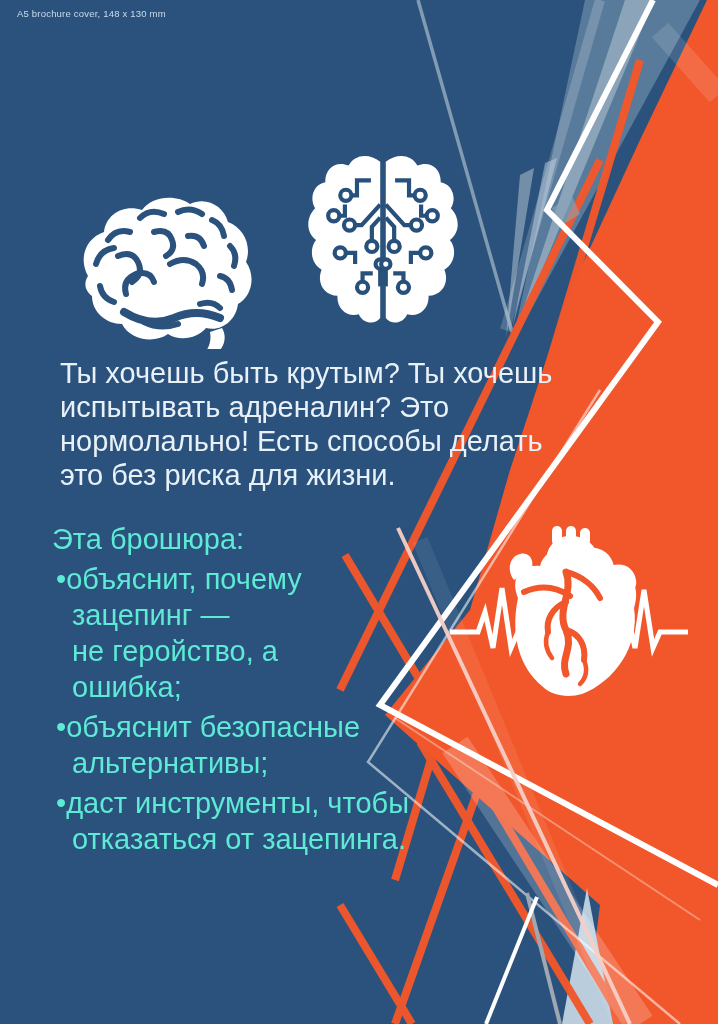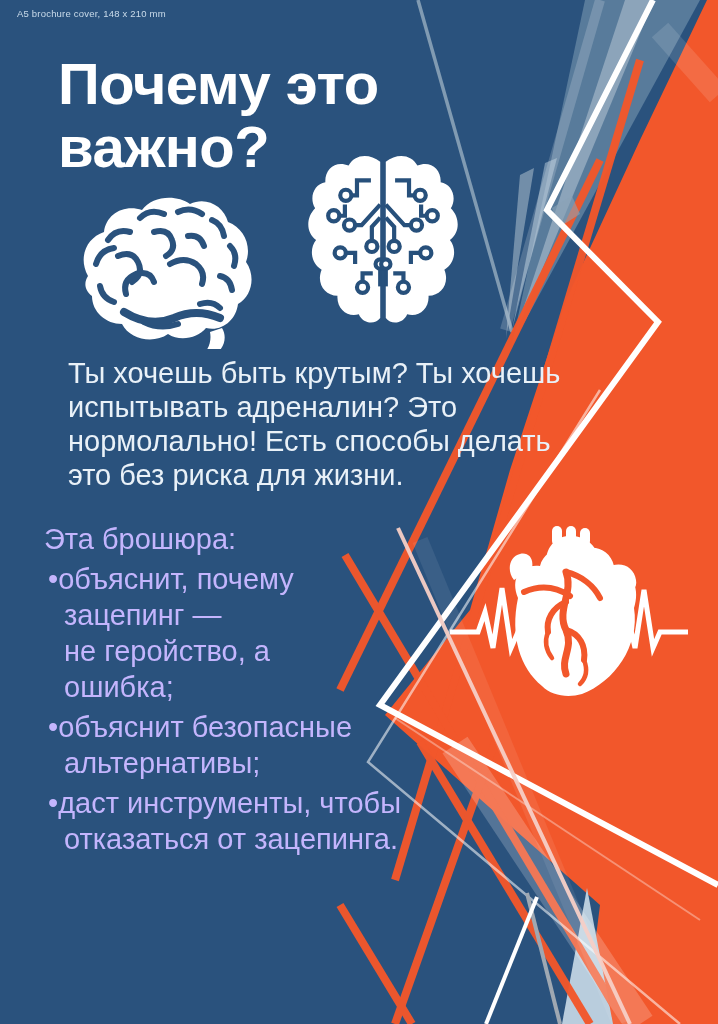--- a/index.html
+++ b/index.html
@@ -12,25 +12,25 @@
   .meta-label{
     position:absolute;left:17px;top:8px;
     font-size:9.5px;color:#cfe0ee;opacity:.95;letter-spacing:.2px;
   }
   .title{
     position:absolute;left:58px;top:52px;margin:0;
     font-size:58px;line-height:63px;font-weight:bold;color:#ffffff;
     white-space:pre-line;letter-spacing:-.5px;
   }
   .intro{
-    position:absolute;left:68px;top:356px;margin:0;width:520px;
+    position:absolute;left:60px;top:356px;margin:0;width:520px;
     font-size:29px;line-height:34px;color:#e9f1f8;
     white-space:pre-line;
   }
-  .brochure{position:absolute;left:44px;top:521px;width:420px;color:#c4b5fd;}
+  .brochure{position:absolute;left:52px;top:521px;width:420px;color:#5eead4;}
   .brochure-heading{font-size:29px;line-height:36px;margin:0;font-weight:normal;}
   .brochure-list{list-style:none;margin:0;padding:0;}
   .brochure-list li{
     font-size:29px;line-height:36px;
     padding-left:16px;text-indent:-16px;margin:4px;
   }
   .brochure-list .item-text{white-space:pre-line;}
   .icon{position:absolute;}
   #brain-left{left:60px;top:184px;}
   #brain-right{left:304px;top:148px;}
@@ -75,24 +75,22 @@
     <path d="M600,390 L368,762 L680,1024" stroke="#ffffff" stroke-width="2.5" opacity="0.55" fill="none"></path>
 
     <polyline points="653,0 547,210 658,322 380,705 718,885" fill="none" stroke="#ffffff" stroke-width="6" stroke-miterlimit="12"></polyline>
 
     <path d="M398,528 L630,1024" stroke="#f5cfc6" stroke-width="4" opacity="0.95" fill="none"></path>
 
     <path d="M527,893 L560,1024" stroke="#9fa8b2" stroke-width="4" fill="none"></path>
     <path d="M537,897 L486,1024" stroke="#ffffff" stroke-width="4" fill="none"></path>
   </svg>
 
-  <div class="meta-label">A5 brochure cover, 148 x 210 mm</div>
+  <div class="meta-label">A5 brochure cover, 148 x 130 mm</div>
 
-  <h1 class="title">Почему это
-важно?</h1>
 
   <svg id="brain-left" class="icon" width="200" height="165" viewBox="0 0 200 165" xmlns="http://www.w3.org/2000/svg">
     <path fill="#ffffff" d="M28,92 C18,74 26,54 44,48 C46,30 64,20 82,26 C92,12 116,10 130,20
       C146,12 164,22 168,38 C184,44 192,62 186,78 C196,92 192,112 178,120
       C176,136 162,148 146,144 C138,154 120,158 108,150 C94,160 70,156 62,140
       C46,140 32,128 32,112 C24,106 24,98 28,92 Z"></path>
     <path fill="#ffffff" d="M150,148 C152,158 148,168 138,175 L156,170 C165,163 167,152 162,144 Z"></path>
     <g stroke="#2a527d" stroke-width="6" stroke-linecap="round" fill="none">
       <path d="M48,56 q8,-12 22,-8"></path>
       <path d="M80,34 q10,-10 24,-4"></path>

